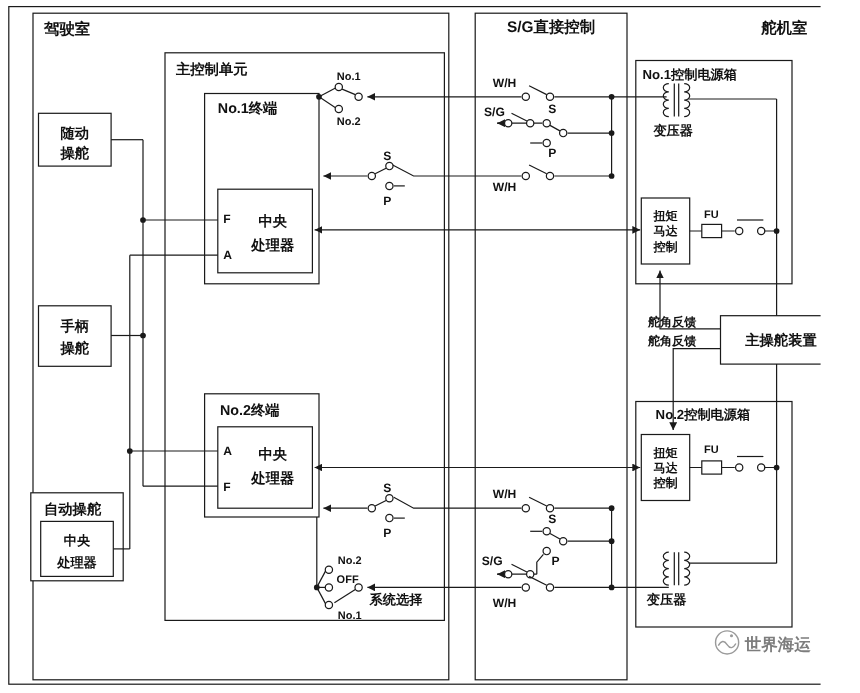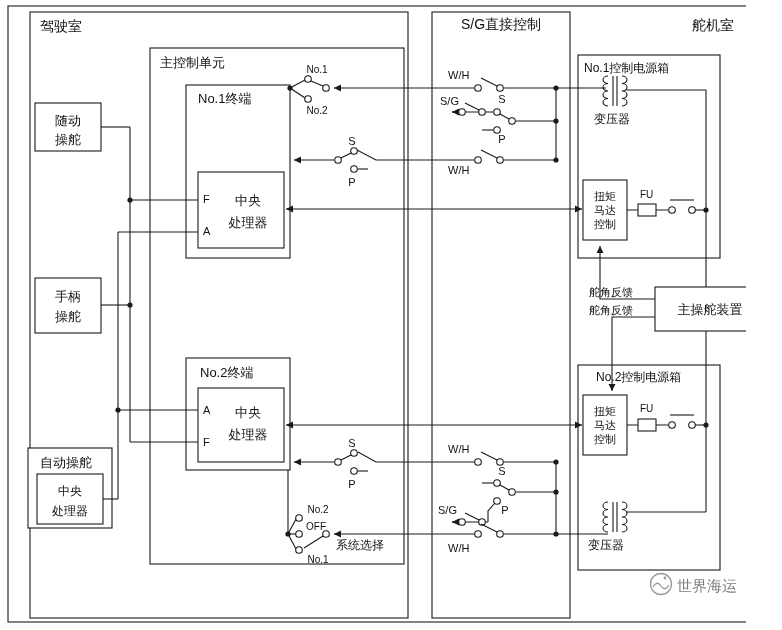--- a/index.html
+++ b/index.html
@@ -1,16 +1,16 @@
 <!DOCTYPE html>
 <html><head>
 <meta charset="utf-8">
 <style>
   html,body{margin:0;padding:0;background:#ffffff;}
-  .stage{position:relative;width:746px;height:630px;background:#fff;overflow:hidden;}
+  .stage{position:relative;width:746px;height:630px;background:#fff;overflow:hidden;font-weight:bold;}
   svg text{font-family:"Liberation Sans","DejaVu Sans",sans-serif;fill:#111;}
   .t14{font-size:14px;} .t13{font-size:13px;} .t12{font-size:12px;}
   .t11{font-size:11px;} .t10{font-size:10px;}
   .box{fill:#ffffff;stroke:#1a1a1a;stroke-width:1.1;}
   .wire{fill:none;stroke:#1a1a1a;stroke-width:1.1;}
   .contact{fill:#ffffff;stroke:#1a1a1a;stroke-width:1.1;}
   .dot{fill:#1a1a1a;stroke:none;}
   .wm{fill:#7d7d7d;}
   .wmline{fill:none;stroke:#9a9a9a;stroke-width:1.3;}
 </style>

